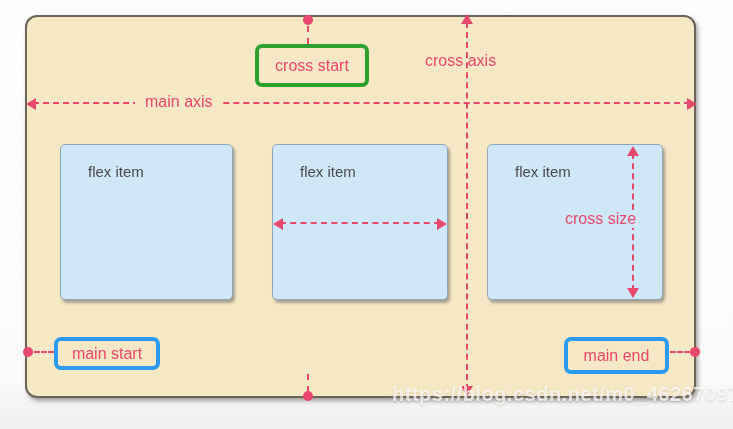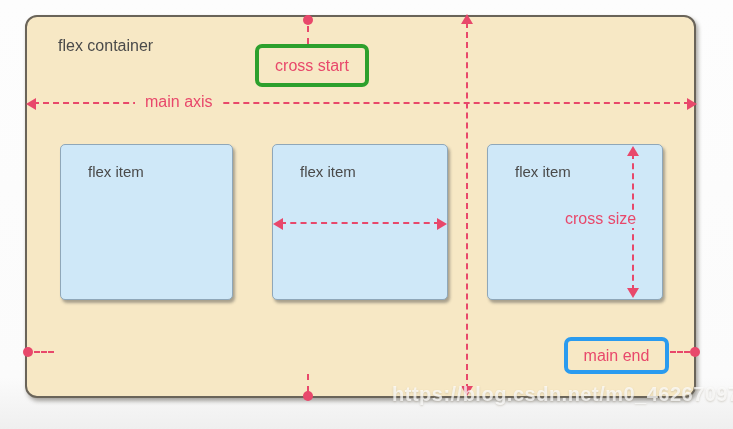--- a/index.html
+++ b/index.html
@@ -102,30 +102,30 @@
     white-space: nowrap;
     z-index: 20;
   }
 </style>
 </head>
 <body>
 
 <div class="stage">
 
   <div class="container-box"></div>
-  <div class="container-label">flex container</div>
 
   <div class="hline" style="left:33px; top:102px; width:657px;"></div>
   <div class="ah ah-left" style="left:26px; top:98px;"></div>
   <div class="ah ah-right" style="left:687px; top:98px;"></div>
   <div class="pink-label on-beige" style="left:135px; top:93px; z-index:5;">main axis</div>
 
   <div class="vline" style="left:466px; top:22px; height:368px;"></div>
   <div class="ah ah-up" style="left:461px; top:14px;"></div>
   <div class="ah ah-down" style="left:461px; top:386px;"></div>
+  <div class="pink-label" style="left:425px; top:52px;">cross axis</div>
 
   <div class="flex-item item-1">
     <span class="item-label">flex item</span>
   </div>
   <div class="flex-item item-2">
     <span class="item-label">flex item</span>
   </div>
   <div class="flex-item item-3">
     <span class="item-label">flex item</span>
   </div>
@@ -140,20 +140,23 @@
   <span class="pink-label on-blue" style="left:558px; top:210px; z-index:4;">cross size</span>
 
   <div class="dot" style="left:303px; top:15px;"></div>
   <div class="vline" style="left:307px; top:26px; height:18px;"></div>
   <div class="badge badge-green" style="left:255px; top:44px; width:114px; height:43px;">
     <span>cross start</span>
   </div>
 
   <div class="dot" style="left:23px; top:347px;"></div>
   <div class="hline" style="left:34px; top:351px; width:20px;"></div>
+  <div class="badge badge-blue" style="left:54px; top:337px; width:106px; height:33px;">
+    <span>main start</span>
+  </div>
 
   <div class="vline" style="left:307px; top:374px; height:18px;"></div>
   <div class="dot" style="left:303px; top:391px;"></div>
 
   <div class="badge badge-blue" style="left:564px; top:337px; width:105px; height:37px;">
     <span>main end</span>
   </div>
   <div class="hline" style="left:670px; top:351px; width:20px;"></div>
   <div class="dot" style="left:690px; top:347px;"></div>
 

